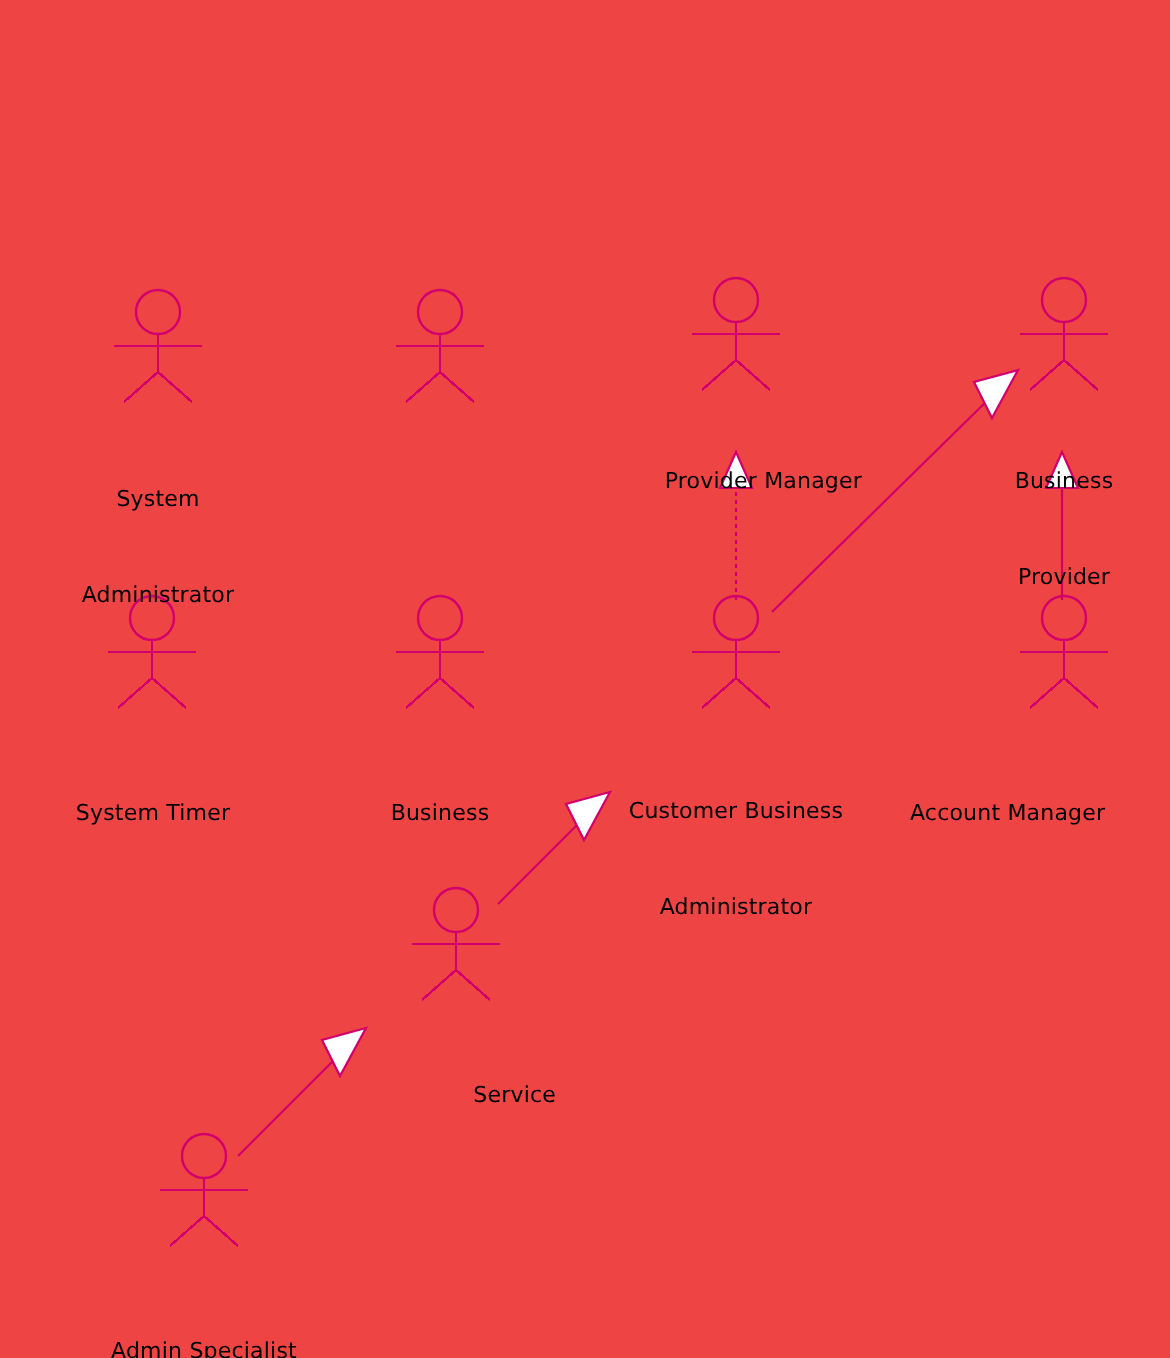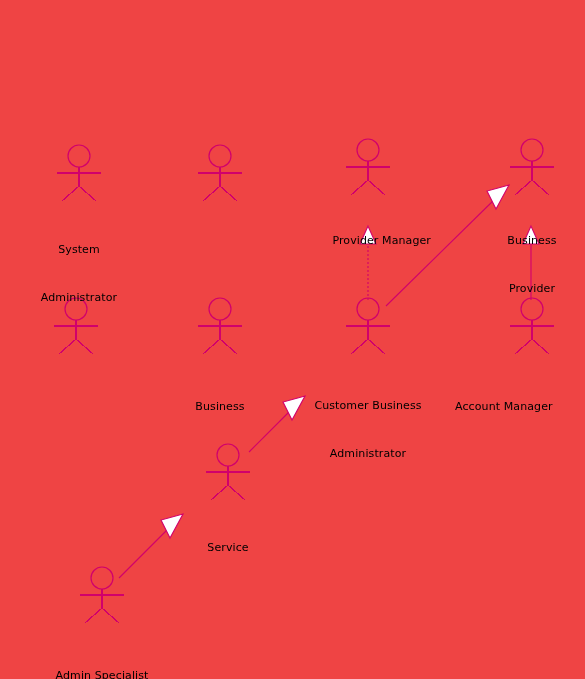--- a/index.html
+++ b/index.html
@@ -198,35 +198,38 @@
 
   <div class="actor-label" style="left:273px; top:201px; width:158px;text-align:right;">
     <span class="lbl-line">Provider Manager</span>
   </div>
 
   <div class="actor-label" style="left:503px; top:201px; width:58px;">
     <span class="lbl-line">Business</span>
     <span class="lbl-line">Provider</span>
   </div>
 
+  <div class="actor-label" style="left:0px; top:367px; width:153px;">
+    <span class="lbl-line">System Timer</span>
+  </div>
 
   <div class="actor-label" style="left:141px; top:367px; width:158px;">
     <span class="lbl-line">Business</span>
   </div>
 
   <div class="actor-label" style="left:289px; top:366px; width:158px;">
     <span class="lbl-line">Customer Business</span>
     <span class="lbl-line">Administrator</span>
   </div>
 
   <div class="actor-label" style="left:455px; top:367px; width:158px; text-align:left;">
     <span class="lbl-line">Account Manager</span>
   </div>
 
-  <div class="actor-label" style="left:178px; top:508px; width:100px;">
+  <div class="actor-label" style="left:178px; top:508px; width:100px;text-align:right;">
     <span class="lbl-line">Service</span>
   </div>
 
   <div class="actor-label" style="left:23px; top:636px; width:158px;">
     <span class="lbl-line">Admin Specialist</span>
   </div>
 
 </div>
 
 </body></html>

